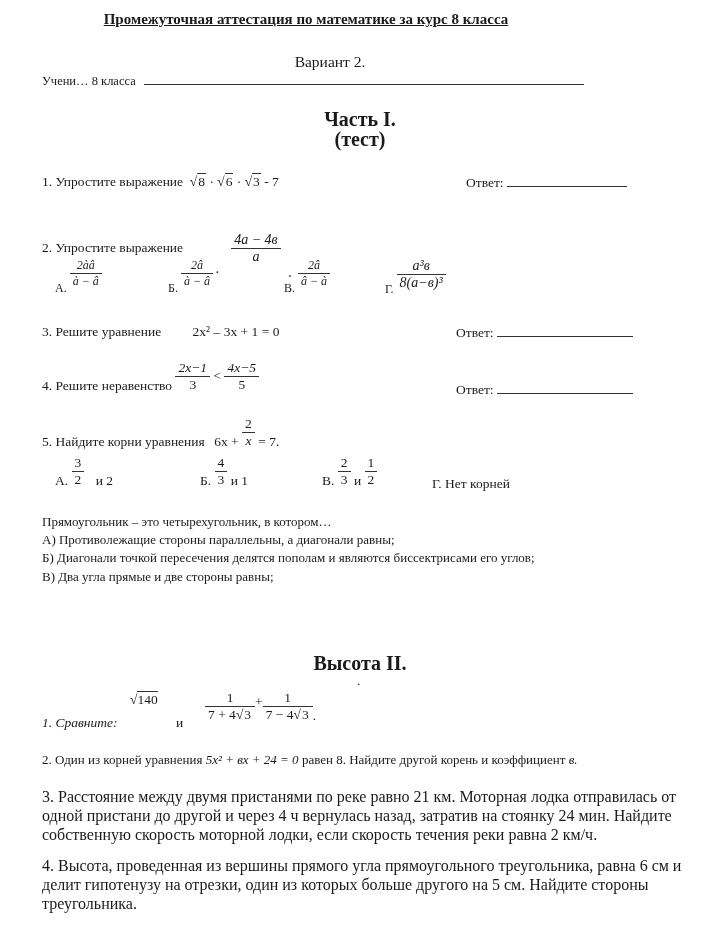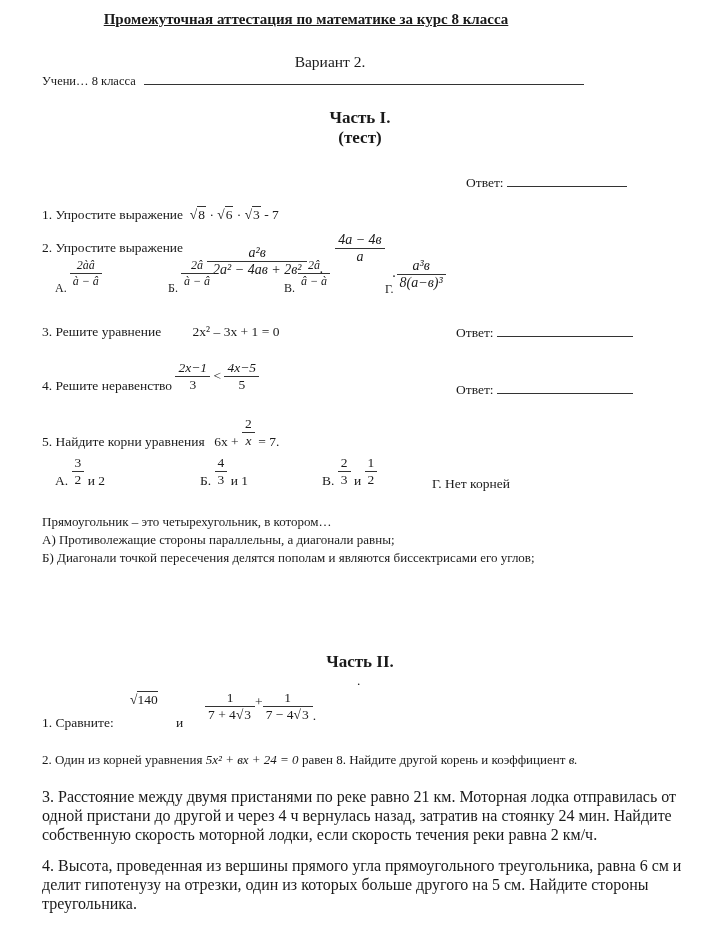--- a/index.html
+++ b/index.html
@@ -6,21 +6,21 @@
   body {
     width: 720px; height: 930px; position: relative; overflow: hidden;
     font-family: "Liberation Serif", "DejaVu Serif", serif;
     color: #1a1a1a; font-size: 13.5px;
   }
   .abs { position: absolute; white-space: nowrap; }
   .title { left: 0; width: 612px; text-align: center; top: 11px; font-weight: bold; font-size: 15px; text-decoration: underline; }
   .variant { left: 0; width: 660px; text-align: center; top: 53px; font-weight: normal; font-size: 15.5px; }
   .student { left: 42px; top: 74px; font-size: 12.5px; }
   .student .line { display: inline-block; width: 440px; border-bottom: 1px solid #333; margin-left: 8px; height: 10px; }
-  .part { left: 0; width: 720px; text-align: center; font-weight: bold; font-size: 17px; }
+  .part { left: 0; width: 720px; text-align: center; font-weight: bold; font-size: 20px; }
   .ansline { display: inline-block; border-bottom: 1px solid #333; height: 12px; vertical-align: baseline; }
   .frac { display: inline-block; vertical-align: middle; text-align: center; font-style: italic; }
   .frac .num { display: block; padding: 0 3px; }
   .frac .den { display: block; border-top: 1px solid #333; padding: 0 3px; }
   .sqrt { display: inline-block; }
   .sqrt .rad { border-top: 1px solid #333; padding: 0 1px; }
   .it { font-style: italic; }
   .list { left: 42px; font-size: 13px; line-height: 18.2px; }
   .para { left: 42px; width: 640px; white-space: normal; font-size: 16px; line-height: 19px; }
   .small { font-size: 12px; }
@@ -30,34 +30,33 @@
 
 <div class="abs title">Промежуточная аттестация по математике  за курс 8 класса</div>
 <div class="abs variant">Вариант 2.</div>
 <div class="abs student">
   <span>Учени…  8  класса</span><span class="line"></span>
 </div>
 
 <div class="abs part" style="top:108px;">Часть I.</div>
 <div class="abs part" style="top:128px;">(тест)</div>
 
-<div class="abs" style="left:42px; top:174px;margin-top:33px;">
+<div class="abs" style="left:42px; top:174px;">
   <span>1. Упростите выражение</span>&nbsp;
   <span class="sqrt">√<span class="rad">8</span></span> ·
   <span class="sqrt">√<span class="rad">6</span></span> ·
   <span class="sqrt">√<span class="rad">3</span></span>
   <span>- 7</span>
 </div>
 <div class="abs" style="left:466px; top:174px;">
   <span>Ответ:</span> <span class="ansline" style="width:120px;"></span>
 </div>
 
 <div class="abs" style="left:42px; top:240px;">2. Упростите выражение</div>
 <div class="abs" style="left:207px; top:204px; font-size:14px;">
-  <span class="frac"><span class="num">a²в</span><span class="den" style="padding:0 6px;">2a² − 4aв + 2в²</span></span>
   <span style="margin:0 8px; vertical-align:-12px;">·</span>
   <span class="frac" style="vertical-align:4px;margin-top:28px;"><span class="num">4a − 4в</span><span class="den">a</span></span>
   <span style="margin-left:4px; vertical-align:-12px;">.</span>
 </div>
 <div class="abs small" style="left:55px; top:258px;">
   <span style="vertical-align:-16px;">А.</span>
   <span class="frac"><span class="num">2àâ</span><span class="den">à − â</span></span>
 </div>
 <div class="abs small" style="left:168px; top:258px;">
   <span style="vertical-align:-16px;">Б.</span>
@@ -92,45 +91,46 @@
 
 <div class="abs" style="left:42px; top:416px;">
   <span style="vertical-align:-10px;">5. Найдите корни уравнения</span>
   <span style="margin-left:6px; vertical-align:-10px;">6x +</span>
   <span class="frac"><span class="num" style="font-style:normal;">2</span><span class="den">x</span></span>
   <span style="vertical-align:-10px;">= 7.</span>
 </div>
 <div class="abs" style="left:55px; top:455px;">
   <span style="vertical-align:-10px;">А.</span>
   <span class="frac" style="font-style:normal;"><span class="num">3</span><span class="den">2</span></span>
-  <span style="vertical-align:-10px;">и 2</span>
+  <span style="vertical-align:-10px;margin-left:8px;">и 2</span>
 </div>
 <div class="abs" style="left:200px; top:455px;">
   <span style="vertical-align:-10px;">Б.</span>
   <span class="frac" style="font-style:normal;"><span class="num">4</span><span class="den">3</span></span>
   <span style="vertical-align:-10px;">и 1</span>
 </div>
 <div class="abs" style="left:322px; top:455px;">
   <span style="vertical-align:-10px;">В.</span>
   <span class="frac" style="font-style:normal;"><span class="num">2</span><span class="den">3</span></span>
   <span style="vertical-align:-10px;">и</span>
   <span class="frac" style="font-style:normal;"><span class="num">1</span><span class="den">2</span></span>
 </div>
 <div class="abs" style="left:432px; top:476px;">Г. Нет корней</div>
 
 <div class="abs list" style="top:513px;">
   <div>Прямоугольник – это четырехугольник, в котором…</div>
   <div>А) Противолежащие стороны параллельны, а диагонали равны;</div>
   <div>Б) Диагонали точкой пересечения делятся пополам и являются биссектрисами его углов;</div>
+  <div>В) Два угла прямые и две стороны равны;</div>
 </div>
 
-<div class="abs part" style="top:652px;">Часть II.</div>
+<div class="abs part" style="top:652px;">Высота II.</div>
 <div class="abs" style="left:357px; top:673px;">.</div>
 
-<div class="abs" style="left:42px; top:715px;">1. Сравните:</div>
+<div class="abs" style="left:42px; top:715px;font-style:italic;">1. Сравните:</div>
 <div class="abs" style="left:130px; top:692px;">√<span style="border-top:1px solid #333;">140</span></div>
 <div class="abs" style="left:176px; top:715px;">и</div>
 <div class="abs" style="left:205px; top:690px;">
   <span class="frac" style="font-style:normal;"><span class="num">1</span><span class="den"><span>7 + 4</span><span class="sqrt">√<span class="rad">3</span></span></span></span><span style="vertical-align:4px;">+</span><span class="frac" style="font-style:normal;"><span class="num">1</span><span class="den"><span>7 − 4</span><span class="sqrt">√<span class="rad">3</span></span></span></span><span style="vertical-align:-10px;">.</span>
 </div>
 
 <div class="abs" style="left:42px; top:752px; font-size:13px;">
   <span>2. Один из корней уравнения</span>
   <span class="it">5x² + вx + 24 = 0</span>
   <span>равен 8. Найдите другой корень и коэффициент</span>

